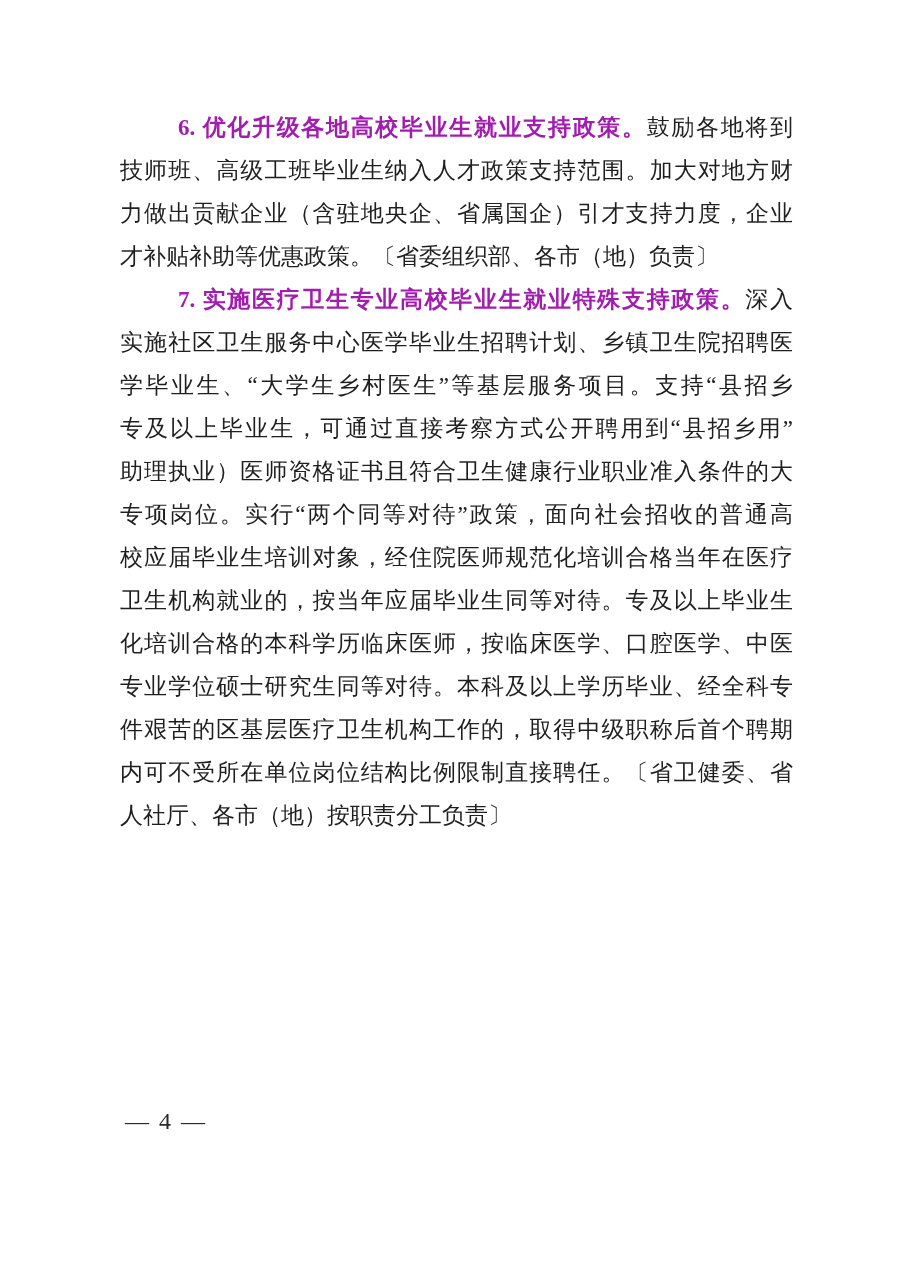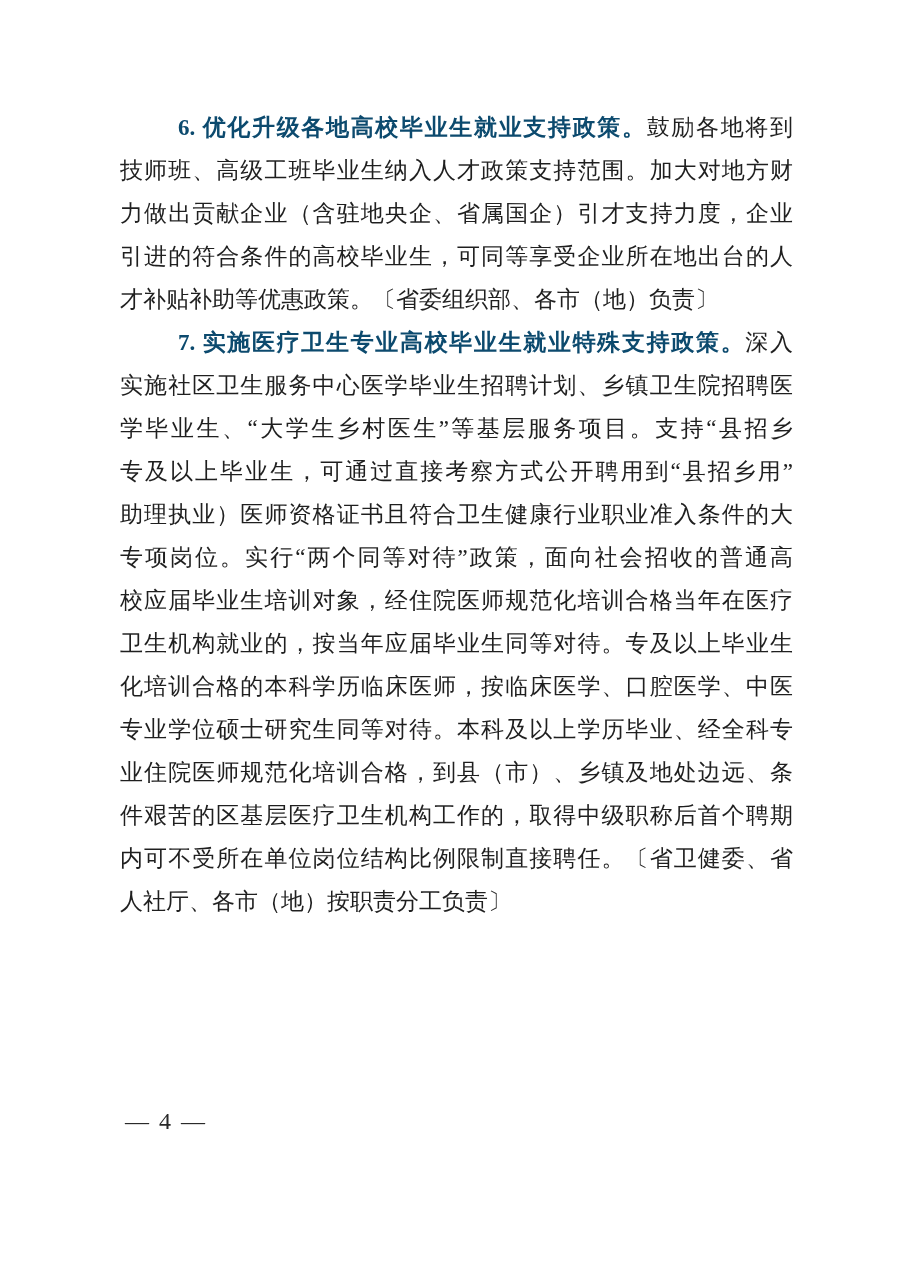--- a/index.html
+++ b/index.html
@@ -34,21 +34,21 @@
   }
   .last {
     text-align: right;
     text-align-last: left;
   }
   .first {
     text-indent: 58px;
   }
   .lead {
     font-weight: bold;
-    color: #0c4a6e;
+    color: #a21caf;
   }
   .footer {
     position: absolute;
     left: 125px;
     top: 1100px;
     height: 43px;
     line-height: 43px;
     color: #2a2a2a;
     font-family: "Liberation Serif", "DejaVu Serif", serif;
     font-size: 24px;
@@ -57,34 +57,32 @@
 </style>
 </head>
 <body>
 
 <div class="page">
   <div class="content">
 
     <div class="line first just"><span class="lead">6. 优化升级各地高校毕业生就业支持政策。</span><span>鼓励各地将到</span></div>
     <div class="line just">技师班、高级工班毕业生纳入人才政策支持范围。加大对地方财</div>
     <div class="line just">力做出贡献企业（含驻地央企、省属国企）引才支持力度，企业</div>
-    <div class="line just">引进的符合条件的高校毕业生，可同等享受企业所在地出台的人</div>
     <div class="line last">才补贴补助等优惠政策。〔省委组织部、各市（地）负责〕</div>
 
     <div class="line first just"><span class="lead">7. 实施医疗卫生专业高校毕业生就业特殊支持政策。</span><span>深入</span></div>
     <div class="line just">实施社区卫生服务中心医学毕业生招聘计划、乡镇卫生院招聘医</div>
     <div class="line just">学毕业生、“大学生乡村医生”等基层服务项目。支持“县招乡</div>
     <div class="line just">专及以上毕业生，可通过直接考察方式公开聘用到“县招乡用”</div>
     <div class="line just">助理执业）医师资格证书且符合卫生健康行业职业准入条件的大</div>
     <div class="line just">专项岗位。实行“两个同等对待”政策，面向社会招收的普通高</div>
     <div class="line just">校应届毕业生培训对象，经住院医师规范化培训合格当年在医疗</div>
     <div class="line just">卫生机构就业的，按当年应届毕业生同等对待。专及以上毕业生</div>
     <div class="line just">化培训合格的本科学历临床医师，按临床医学、口腔医学、中医</div>
     <div class="line just">专业学位硕士研究生同等对待。本科及以上学历毕业、经全科专</div>
-    <div class="line just">业住院医师规范化培训合格，到县（市）、乡镇及地处边远、条</div>
     <div class="line just">件艰苦的区基层医疗卫生机构工作的，取得中级职称后首个聘期</div>
     <div class="line just">内可不受所在单位岗位结构比例限制直接聘任。〔省卫健委、省</div>
     <div class="line last">人社厅、各市（地）按职责分工负责〕</div>
 
   </div>
 
   <div class="footer">— 4 —</div>
 </div>
 
 </body></html>

